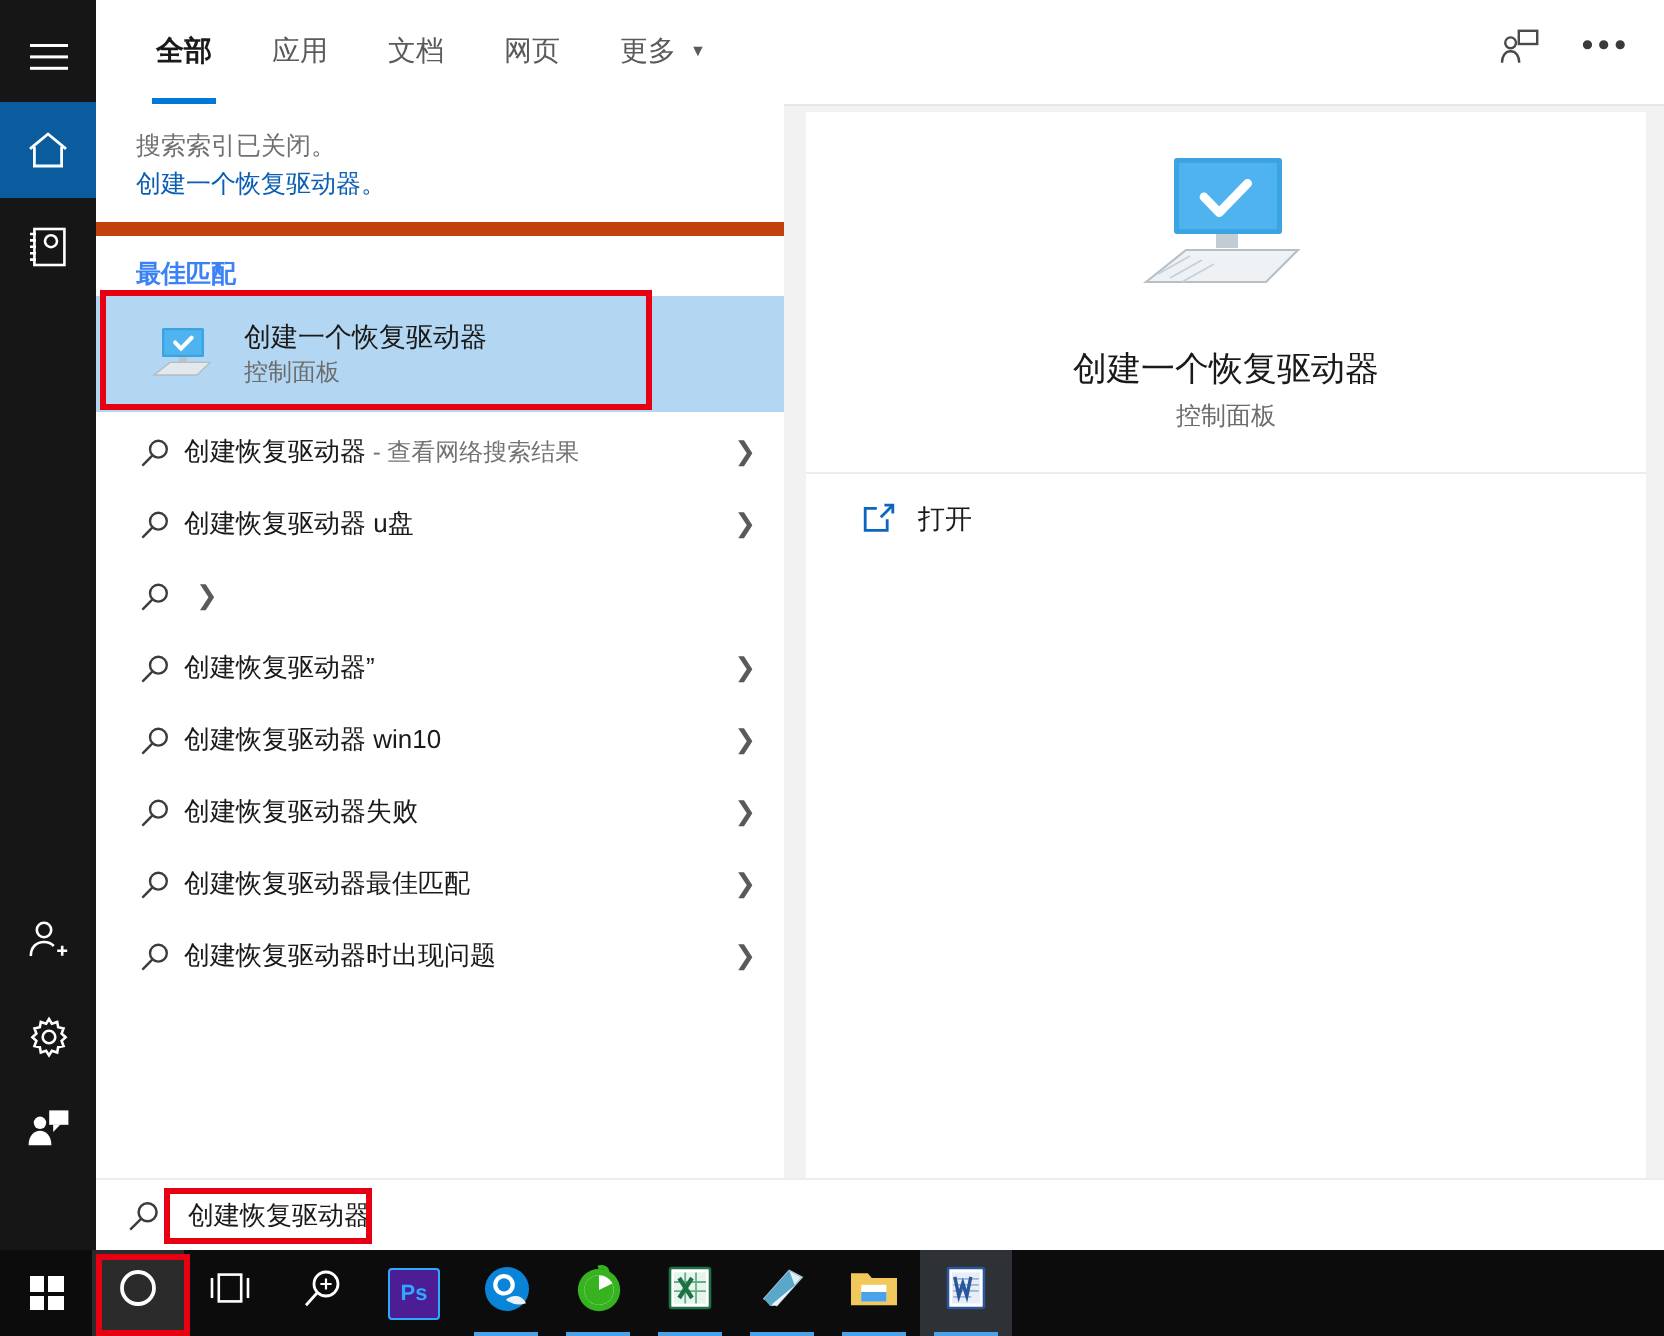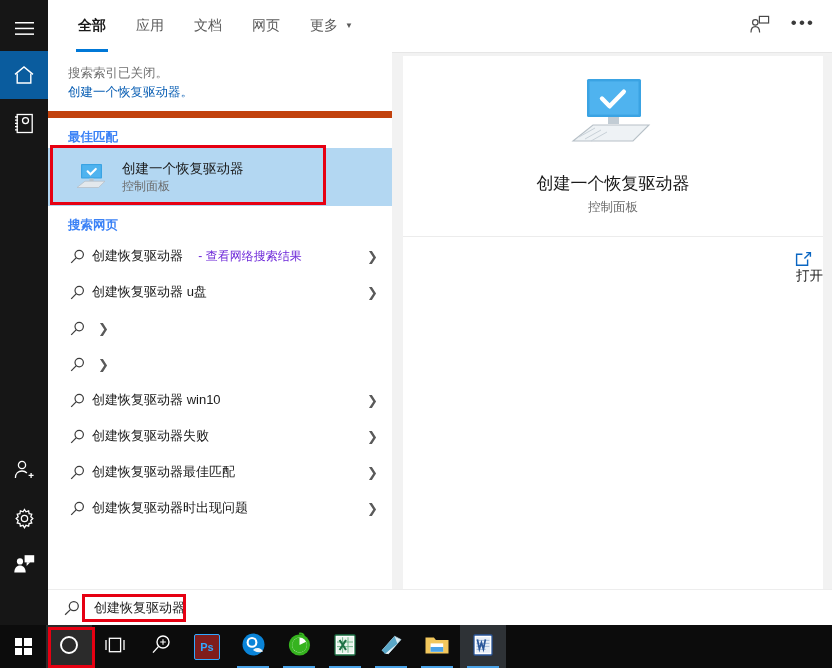--- a/index.html
+++ b/index.html
@@ -185,21 +185,21 @@
     align-items: center;
   }
   .sug-txt {
     font-size: 13px;
     color: #1a1a1a;
     white-space: nowrap;
     overflow: hidden;
     flex: 1;
   }
   .sug-txt b { font-weight: normal; }
-  .sug-txt .muted { color: #6d28d9; font-size: 12px; margin-left: 12px; }
+  .sug-txt .muted { color: #737373; font-size: 12px; }
   .chev { color: #5a5a5a; font-size: 13px; flex: none; padding-left: 6px; }
 
   
   .preview {
     position: absolute;
     left: 355px; top: 56px;
     width: 420px;
     background: #ffffff;
   }
   .pv-top {
@@ -210,24 +210,23 @@
     justify-content: center;
     border-bottom: 1px solid #ececec;
   }
   .pv-art { margin-bottom: 16px; }
   .pv-title { font-size: 17px; color: #1a1a1a; line-height: 26px; }
   .pv-sub { font-size: 12.5px; color: #6b6b6b; line-height: 20px; }
   .pv-actions { height: 352px; padding-top: 14px; }
   .pv-action {
     height: 36px;
     display: flex;
-    align-items: flex-end;
+    align-items: flex-start;
     padding-left: 28px;
     cursor: default;
-    flex-direction: column;
   }
   .pv-action-ico {
     width: 28px;
     flex: none;
     color: #0a66c2;
     display: flex;
     align-items: center;
   }
   .pv-action-label { font-size: 13.5px; color: #1a1a1a; }
 
@@ -435,21 +434,20 @@
             <rect x="15.4" y="16.5" width="4.2" height="2.6" fill="#b9c5cd"></rect>
             <path d="M3 25.5 L11 19.2 L31 19.2 L24.5 25.5 Z" fill="#e3e8ec" stroke="#b4bcc3" stroke-width="0.7"></path>
           </svg>
         </div>
         <div>
           <div class="best-title">创建一个恢复驱动器</div>
           <div class="best-sub">控制面板</div>
         </div>
       </div>
 
-      <div class="section-head">搜索网页</div>
 
       <div class="sug-list">
 
         <div class="sug">
           <span class="sug-ico">
             <svg width="15" height="15" viewBox="0 0 15 15" fill="none" stroke="#3c3c3c" stroke-width="1.2">
                 <circle cx="9.2" cy="5.6" r="4.2"></circle>
                 <path d="M6.1 8.8 L1.2 13.8"></path>
               </svg>
           </span>
@@ -478,20 +476,21 @@
           <span class="chev">❯</span>
         </div>
 
         <div class="sug">
           <span class="sug-ico">
             <svg width="15" height="15" viewBox="0 0 15 15" fill="none" stroke="#3c3c3c" stroke-width="1.2">
                 <circle cx="9.2" cy="5.6" r="4.2"></circle>
                 <path d="M6.1 8.8 L1.2 13.8"></path>
               </svg>
           </span>
+          <span class="sug-txt"><span>创建恢复驱动器</span><b>”</b></span>
           <span class="chev">❯</span>
         </div>
 
         <div class="sug">
           <span class="sug-ico">
             <svg width="15" height="15" viewBox="0 0 15 15" fill="none" stroke="#3c3c3c" stroke-width="1.2">
                 <circle cx="9.2" cy="5.6" r="4.2"></circle>
                 <path d="M6.1 8.8 L1.2 13.8"></path>
               </svg>
           </span>
@@ -612,21 +611,21 @@
       <span>
         <svg width="21" height="21" viewBox="0 0 21 21" fill="none" stroke="#ffffff" stroke-width="1.4">
           <circle cx="12" cy="8" r="6"></circle>
           <path d="M12 5.2 v5.6 M9.2 8 h5.6" stroke-width="1.1"></path>
           <path d="M7.6 12.4 L2 18.6"></path>
         </svg>
       </span>
     </div>
 
     <div class="tb-item">
-      <span class="app-ico" style="background:#7f1d1d; border:1px solid #31a8ff; color:#31a8ff;">Ps</span>
+      <span class="app-ico" style="background:#4c1d95; border:1px solid #31a8ff; color:#31a8ff;">Ps</span>
     </div>
 
     <div class="tb-item">
       <span>
         <svg width="25" height="25" viewBox="0 0 25 25">
           <circle cx="12.5" cy="12.5" r="11" fill="#0a84d8"></circle>
           <circle cx="11" cy="10.4" r="5.4" fill="#ffffff"></circle>
           <circle cx="11" cy="10.4" r="3.3" fill="#0a84d8"></circle>
           <path d="M12 18 a6 6 0 0 1 10 1.6 a11 11 0 0 1-10-1.6 z" fill="#e9f2f8"></path>
         </svg>

